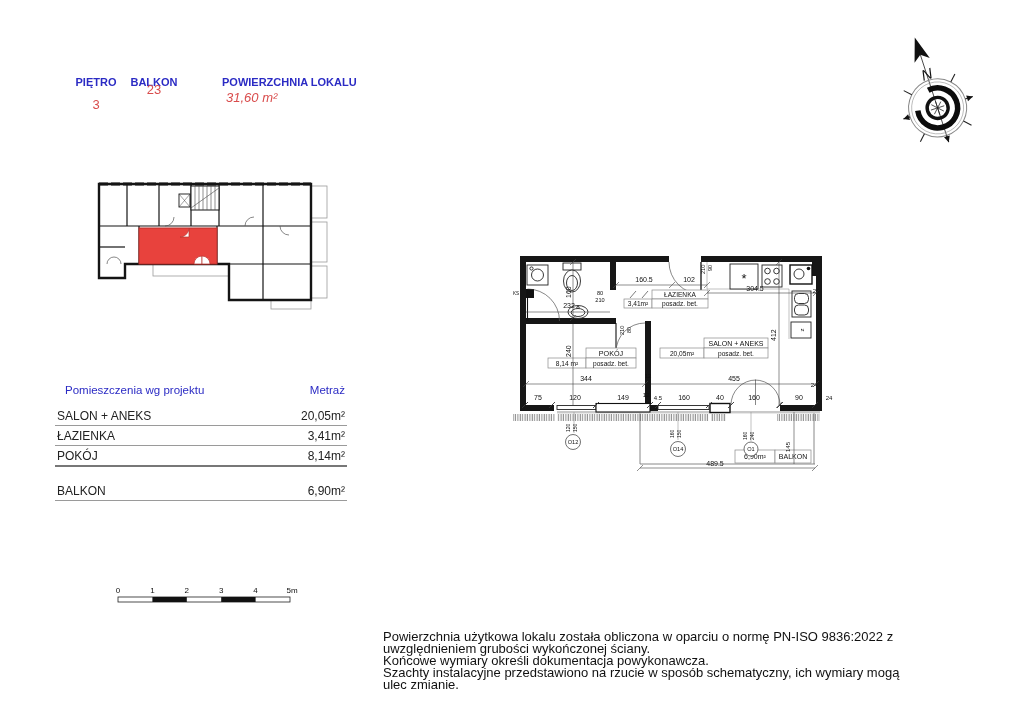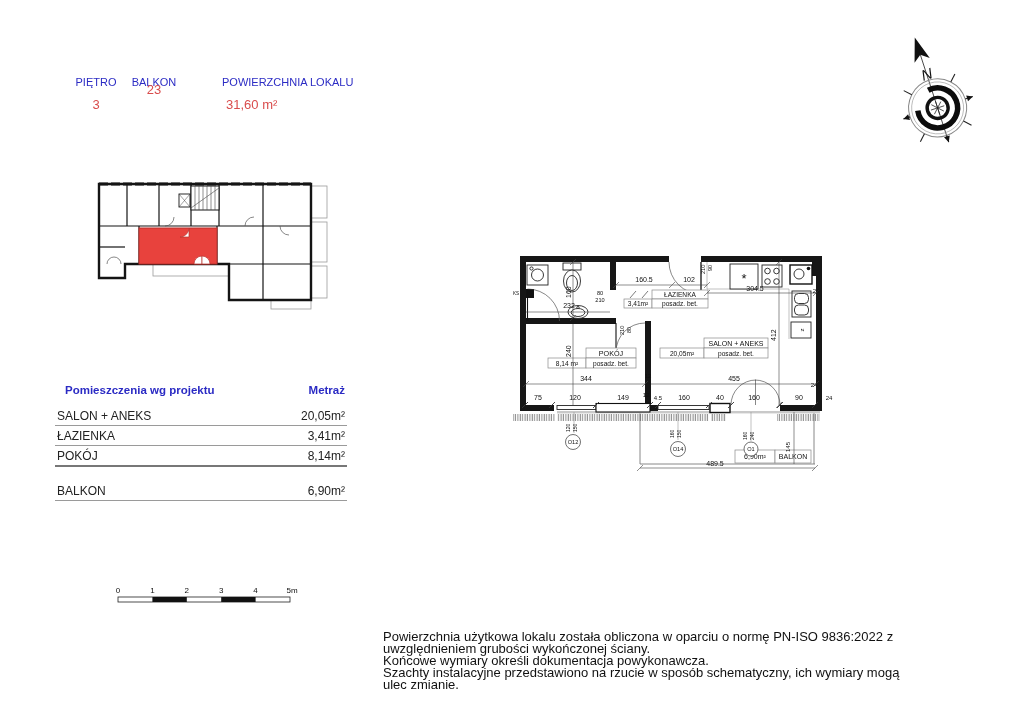--- a/index.html
+++ b/index.html
@@ -1,22 +1,22 @@
 <!DOCTYPE html>
 <html><head>
 <meta charset="utf-8">
 <style>
   html,body{margin:0;padding:0;background:#888;}
   #canvas{position:relative;width:1024px;height:724px;background:#ffffff;overflow:hidden;
           font-family:"Liberation Sans",sans-serif;}
   .abs{position:absolute;}
-  .hdr-label{font-size:11px;font-weight:normal;color:#2b2bc4;text-align:center;}
+  .hdr-label{font-size:11px;font-weight:bold;color:#2b2bc4;text-align:center;}
   .hdr-value{font-size:13px;color:#d94c4c;text-align:center;}
   .tbl{position:absolute;left:55px;top:384px;width:292px;font-size:12px;color:#222;}
-  .tbl-head{display:flex;justify-content:space-between;font-weight:bold;color:#2b2bc4;
+  .tbl-head{display:flex;justify-content:space-between;font-weight:normal;color:#2b2bc4;
             font-size:11.5px;padding:0 2px 0 10px;margin-bottom:10px;}
   .tbl-row{display:flex;justify-content:space-between;align-items:flex-end;
            padding:3px 2px 2px 2px;border-bottom:1px solid #9a9a9a;}
   .tbl-row.thick{border-bottom:2px solid #777;}
   .tbl-row.gap{margin-top:14px;}
   .foot{position:absolute;left:383px;top:631px;width:540px;font-size:13px;color:#111;line-height:12px;}
   svg text{font-family:"Liberation Sans",sans-serif;fill:#111;}
   .dim{font-size:7px;}
   .dim6{font-size:5.6px;}
   .lbl{font-size:6.6px;}
@@ -30,21 +30,21 @@
 </head>
 <body>
 
 <div id="canvas">
 
   <div class="abs hdr-label" style="left:60px;top:76px;width:72px;">PIĘTRO</div>
   <div class="abs hdr-value" style="left:60px;top:97px;width:72px;">3</div>
   <div class="abs hdr-label" style="left:118px;top:76px;width:72px;">BALKON</div>
   <div class="abs hdr-value" style="left:118px;top:82px;width:72px;">23</div>
   <div class="abs hdr-label" style="left:222px;top:76px;text-align:left;">POWIERZCHNIA LOKALU</div>
-  <div class="abs hdr-value" style="left:226px;top:97px;text-align:left;">31,60 m²</div>
+  <div class="abs hdr-value" style="left:226px;top:90px;text-align:left;font-style:italic;">31,60 m²</div>
 
   <svg class="abs" style="left:898px;top:32px;" width="80" height="118" viewBox="0 0 80 118">
     <g transform="rotate(-18 39 74)">
       <line x1="39" y1="8" x2="39" y2="110" stroke="#333" stroke-width="0.8"></line>
       <polygon points="39,2 31,26 39,20 47,26" fill="#111"></polygon>
       <text x="39" y="46" font-size="15" fill="#444" text-anchor="middle" font-style="italic">N</text>
       <circle cx="39" cy="76" r="29" stroke="#888" stroke-width="1" fill="none"></circle>
       <circle cx="39" cy="76" r="26" stroke="#999" stroke-width="0.6" fill="none"></circle>
       <path d="M35.5,56.3 A20,20 0 1 1 19.3,72.5" stroke="#0c0c0c" stroke-width="5.5" fill="none"></path>
       <circle cx="39" cy="76" r="10.5" stroke="#111" stroke-width="3.4" fill="none"></circle>

